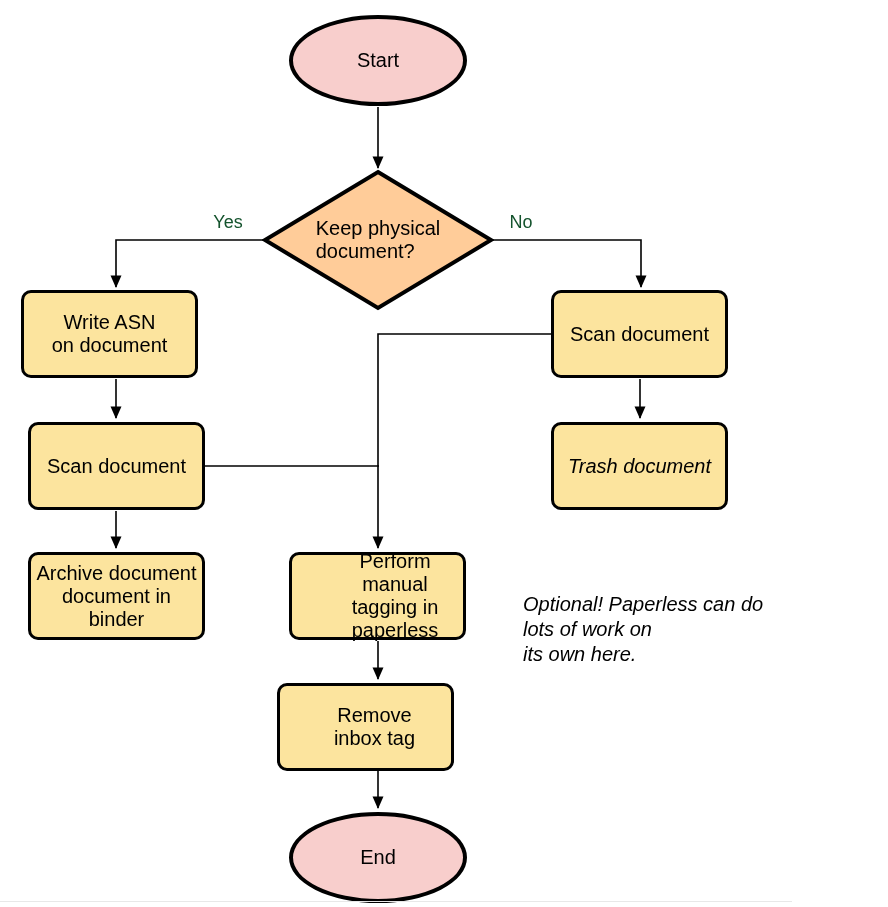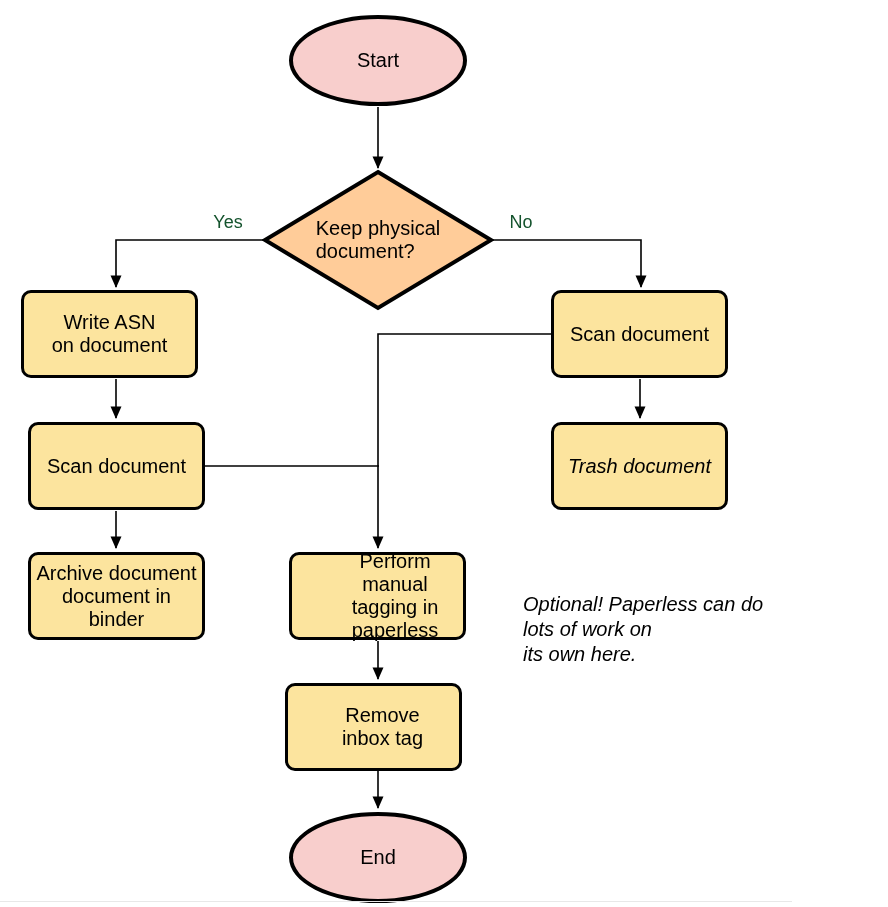--- a/index.html
+++ b/index.html
@@ -95,21 +95,21 @@
     background:var(--divider);
   }
   
   .n-start{left:289px;top:15px;}
   .n-write-asn{left:21px;top:290px;}
   .n-scan-left{left:28px;top:422px;}
   .n-archive{left:28px;top:552px;}
   .n-scan-right{left:551px;top:290px;}
   .n-trash{left:551px;top:422px;font-style:italic;}
   .n-perform{left:289px;top:552px;padding-left:35px;}
-  .n-remove{left:285px;top:683px;padding-left:18px;}
+  .n-remove{left:277px;top:683px;padding-left:18px;}
   .n-end{left:289px;top:812px;}
 </style>
 </head>
 <body>
 
 <div class="canvas">
 
   <svg class="connectors" viewBox="0 0 888 907" xmlns="http://www.w3.org/2000/svg">
     <defs>
       <marker id="arrow" markerWidth="16" markerHeight="14" refX="12" refY="6" orient="auto" markerUnits="userSpaceOnUse">

